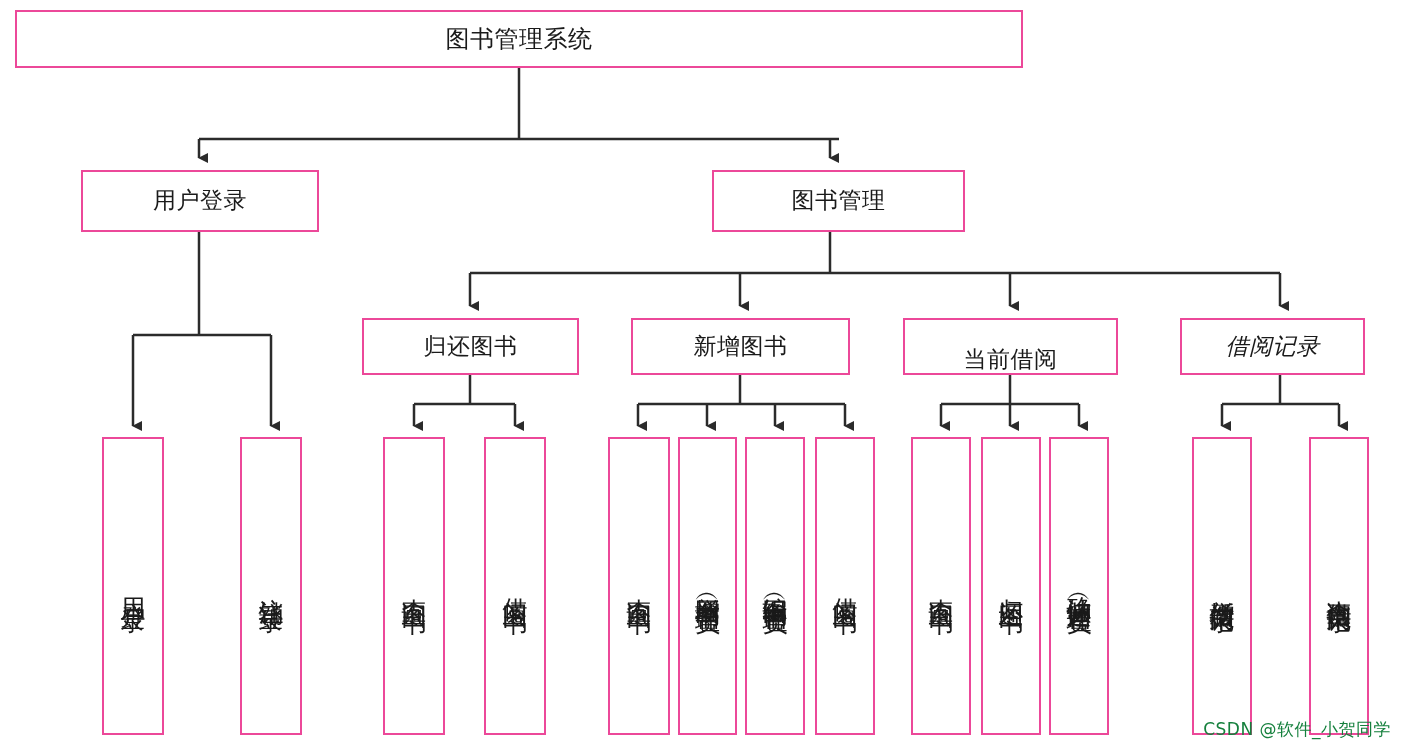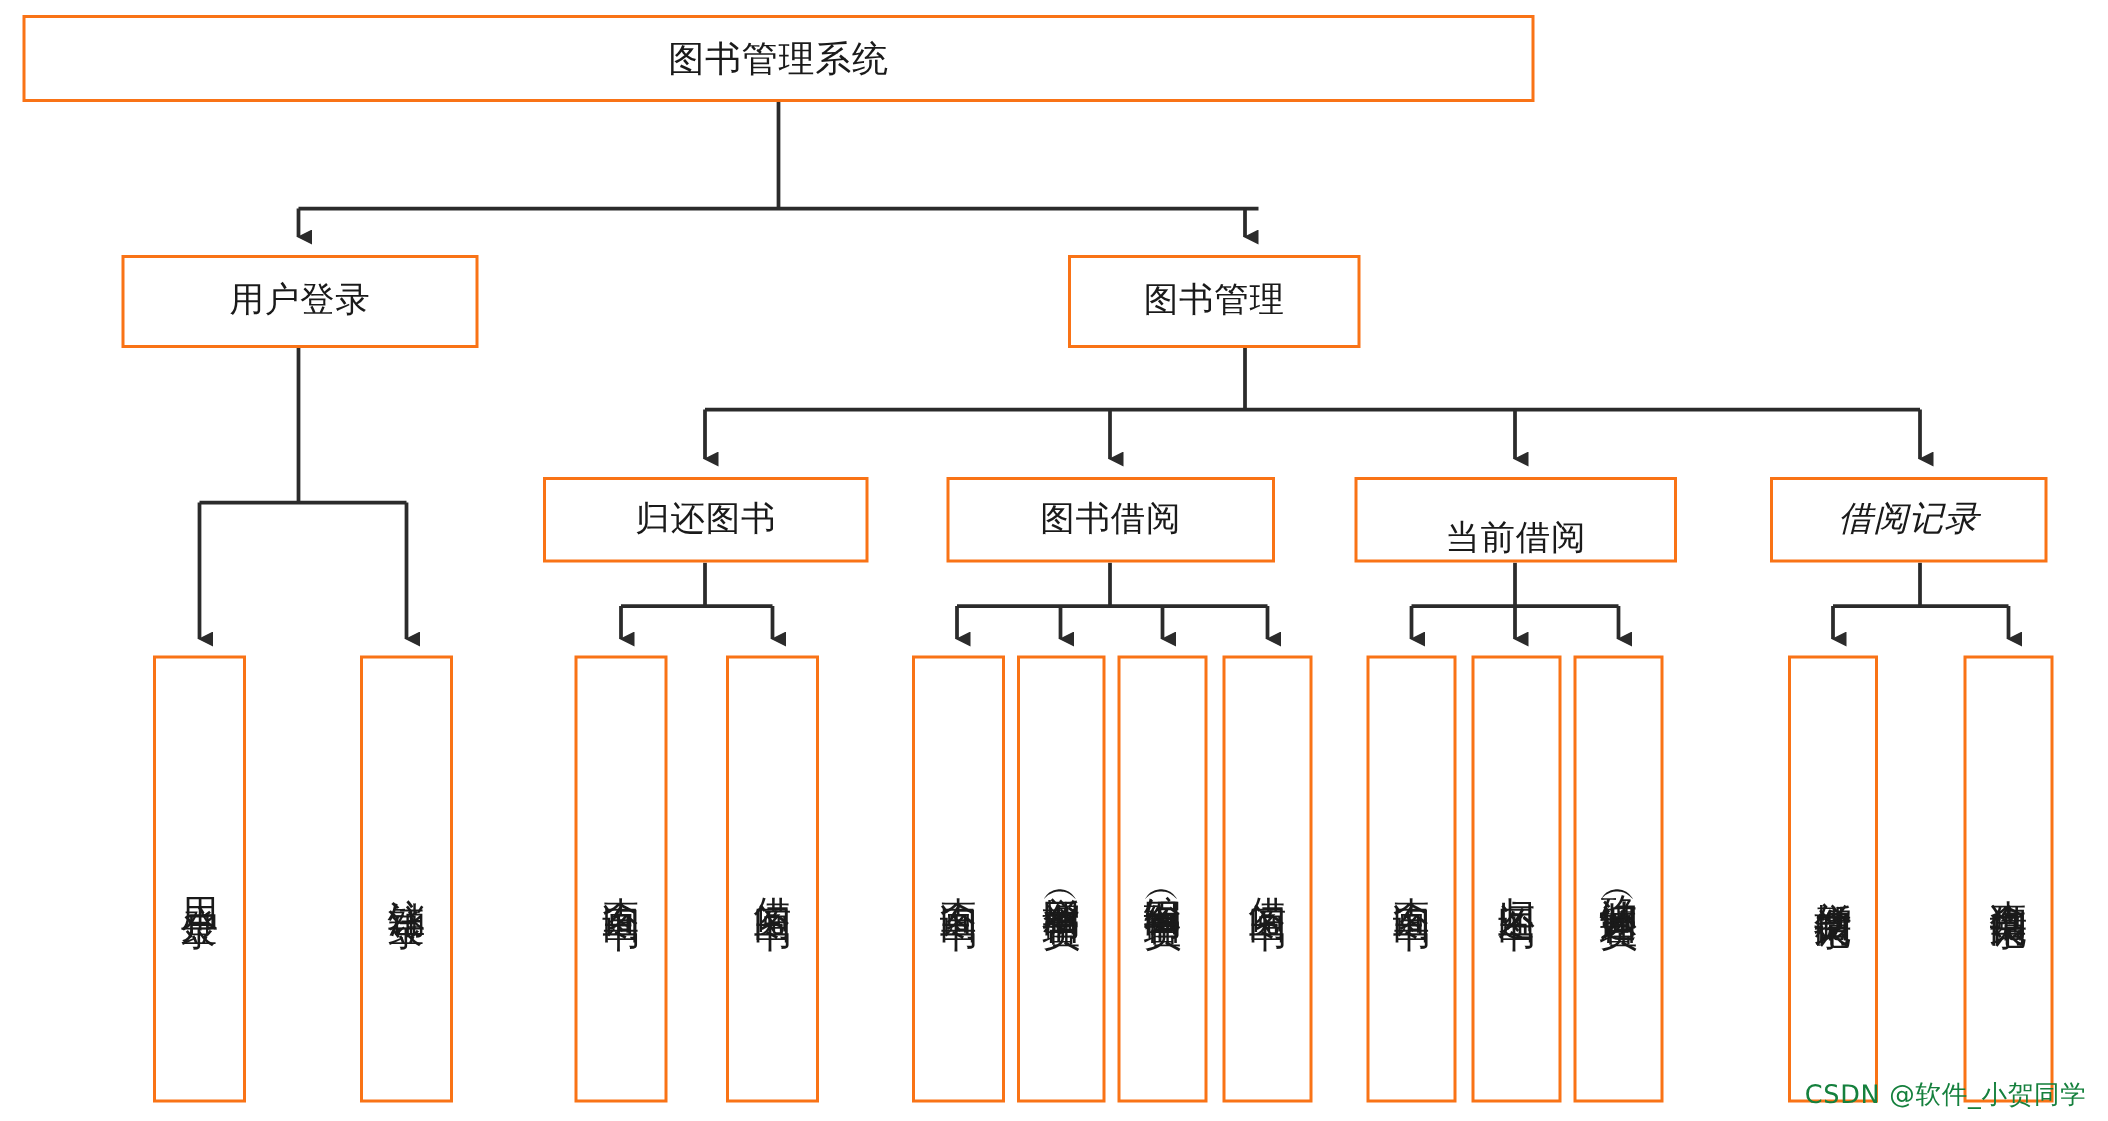--- a/index.html
+++ b/index.html
@@ -23,21 +23,21 @@
     left: 0;
     top: 0;
     width: 1405px;
     height: 747px;
     pointer-events: none;
   }
   .node {
     position: absolute;
     box-sizing: border-box;
     background: #ffffff;
-    border: 2px solid #f97316;
+    border: 2px solid #ec4899;
     display: flex;
     align-items: center;
     justify-content: center;
     color: #1a1a1a;
   }
   .node-label {
     display: block;
     text-align: center;
     line-height: 1.12;
     color: #1a1a1a;
@@ -135,29 +135,29 @@
     </g>
   </svg>
 
   <div class="node horiz root" style="left:15px; top:10px; width:1008px; height:58px;">
     <span class="node-label">图书管理系统</span>
   </div>
 
   <div class="node horiz" style="left:81px; top:170px; width:238px; height:62px;">
     <span class="node-label">用户登录</span>
   </div>
-  <div class="node horiz" style="left:712px; top:170px; width:195px; height:62px;">
+  <div class="node horiz" style="left:712px; top:170px; width:253px; height:62px;">
     <span class="node-label">图书管理</span>
   </div>
 
   <div class="node horiz" style="left:362px; top:318px; width:217px; height:57px;">
     <span class="node-label">归还图书</span>
   </div>
   <div class="node horiz" style="left:631px; top:318px; width:219px; height:57px;">
-    <span class="node-label">图书借阅</span>
+    <span class="node-label">新增图书</span>
   </div>
   <div class="node horiz" style="left:903px; top:318px; width:215px; height:57px;align-items:flex-end;">
     <span class="node-label">当前借阅</span>
   </div>
   <div class="node horiz" style="left:1180px; top:318px; width:185px; height:57px;font-style:italic;">
     <span class="node-label">借阅记录</span>
   </div>
 
   <div class="node vert" style="left:102px; top:437px; width:62px; height:298px;">
     <span class="node-label">用户登录</span>

